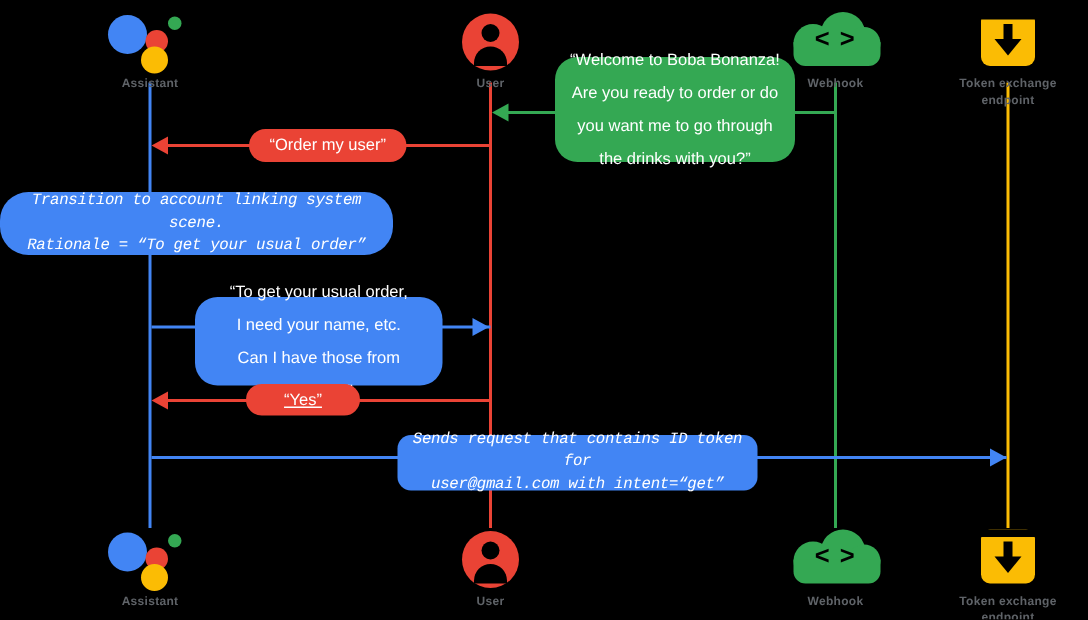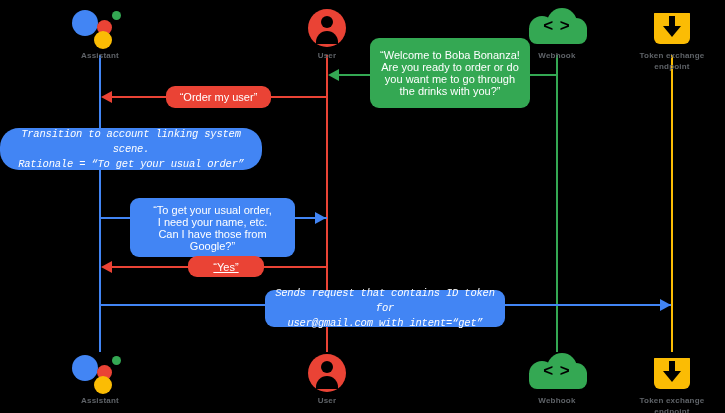--- a/index.html
+++ b/index.html
@@ -141,21 +141,21 @@
     text-align: center;
     display: flex;
     align-items: center;
     justify-content: center;
     white-space: pre-line;
     z-index: 5;
   }
   .bubble.green { background: #34A853; }
   .bubble.red   { background: #EA4335; }
   .bubble.blue  { background: #4285F4; }
-  .bubble.sans  { font-family: "Liberation Sans", sans-serif; font-size: 11px; line-height: 12px; }
+  .bubble.sans  { font-family: "Liberation Sans", sans-serif; font-size: 11px; line-height: 22px; border-radius: 15px; }
   .bubble.mono  {
     font-family: "Liberation Mono", monospace;
     font-style: italic;
     font-size: 10.5px;
     line-height: 15px;
     letter-spacing: -0.2px;
   }
 </style>
 </head>
 <body>
@@ -264,20 +264,20 @@
 Rationale = “To get your usual order”</div>
 
   <div class="arrow-line bg-blue" style="left:101px; top:217px; width:226px;"></div>
   <div class="arrow-head right c-blue" style="left:315px; top:212px;"></div>
   <div class="bubble blue sans" style="left:130px; top:198px; width:165px; height:59px; padding:2px 6px;">“To get your usual order,
 I need your name, etc.
 Can I have those from Google?”</div>
 
   <div class="arrow-line bg-red" style="left:110px; top:266px; width:218px;"></div>
   <div class="arrow-head left c-red" style="left:101px; top:261px;"></div>
-  <div class="bubble red sans" style="left:188px; top:256px; width:76px; height:21px; padding:0 6px;text-decoration:underline;">“Yes”</div>
+  <div class="bubble red sans" style="left:164px; top:256px; width:76px; height:21px; padding:0 6px;text-decoration:underline;">“Yes”</div>
 
   <div class="arrow-line bg-blue" style="left:101px; top:304px; width:570px;"></div>
   <div class="arrow-head right c-blue" style="left:660px; top:299px;"></div>
   <div class="bubble blue mono" style="left:265px; top:290px; width:240px; height:37px; padding:2px 6px;">Sends request that contains ID token for
 user@gmail.com with intent=“get”</div>
 
 </div>
 
 </body></html>

